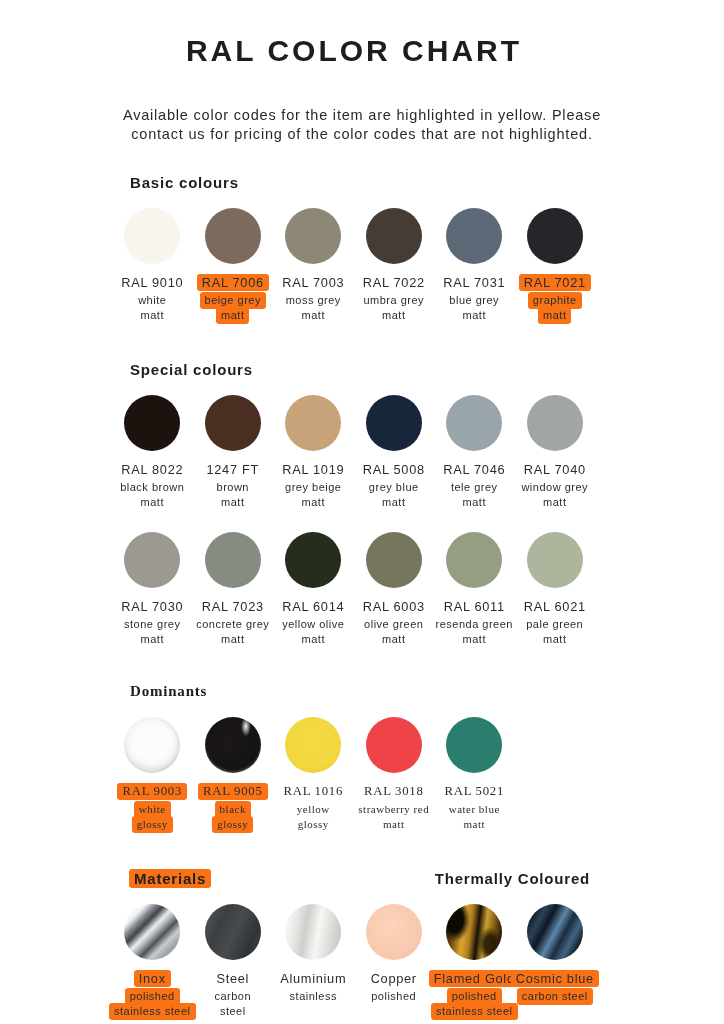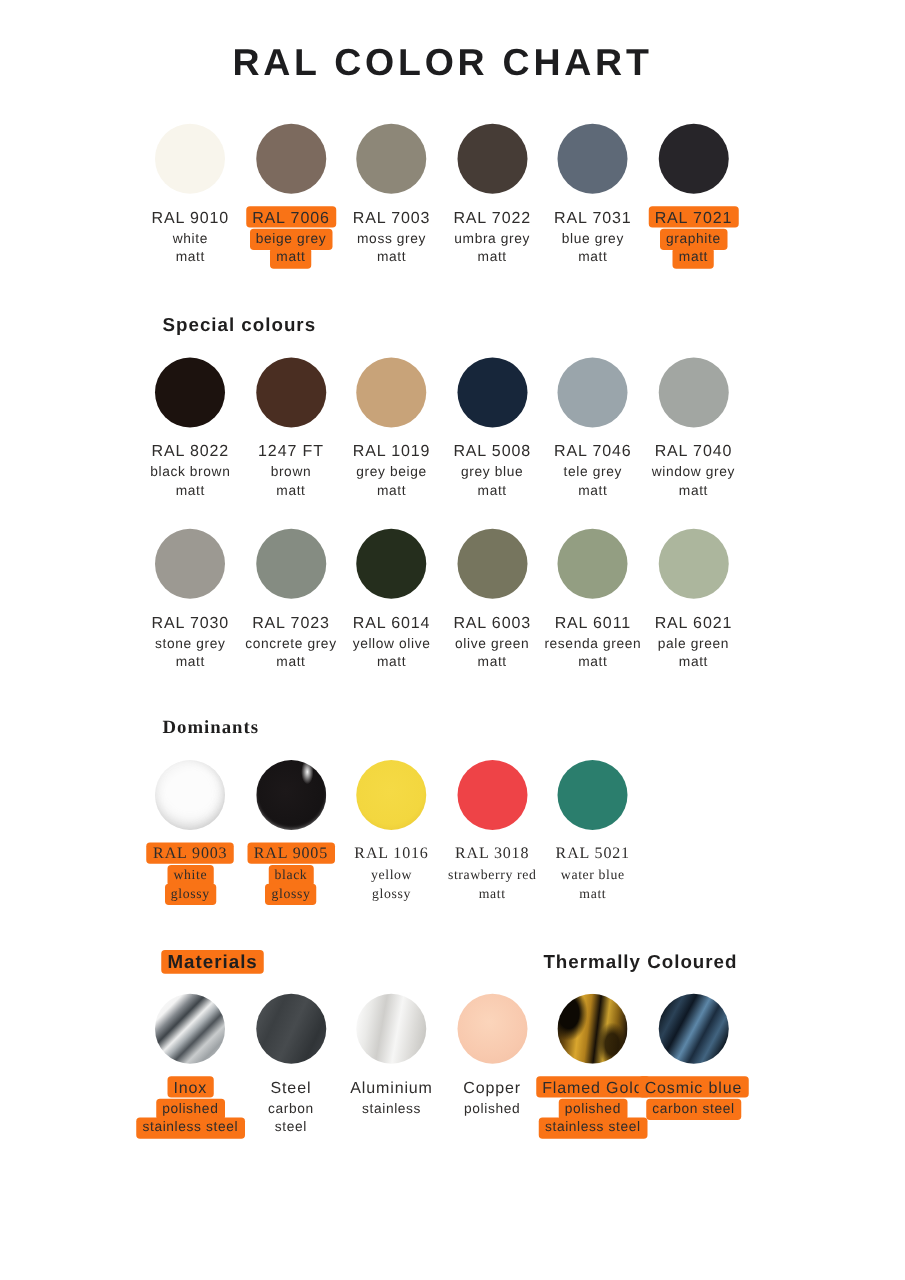--- a/index.html
+++ b/index.html
@@ -137,22 +137,26 @@
       linear-gradient(118deg,
         #3c5a50 0%, #121c26 12%, #2b4257 24%, #0e1824 36%,
         #5d87a8 50%, #1b2c3e 62%, #426480 74%, #0c141d 88%, #2a4a66 100%);
   }
 </style>
 </head>
 <body>
 
 <div class="page">
   <h1 class="page-title">RAL COLOR CHART</h1>
+  <p class="subtitle"><span>Available color codes for the item are highlighted in yellow. Please</span><br><span>contact us for pricing of the color codes that are not highlighted.</span></p>
   <div class="content" id="sections">
       <section class="color-section">
+        <div class="section-head">
+          <h2 class="section-heading"><span>Basic colours</span></h2>
+        </div>
         <div class="swatch-row">
           <div class="swatch">
             <div class="circle" style="background: rgb(248, 245, 236);"></div>
             <div class="code-line"><span>RAL 9010</span></div>
             <div class="name-line"><span>white</span></div>
             <div class="name-line"><span>matt</span></div>
           </div>
           <div class="swatch">
             <div class="circle" style="background: rgb(124, 106, 94);"></div>
             <div class="code-line"><span class="mark">RAL 7006</span></div>

